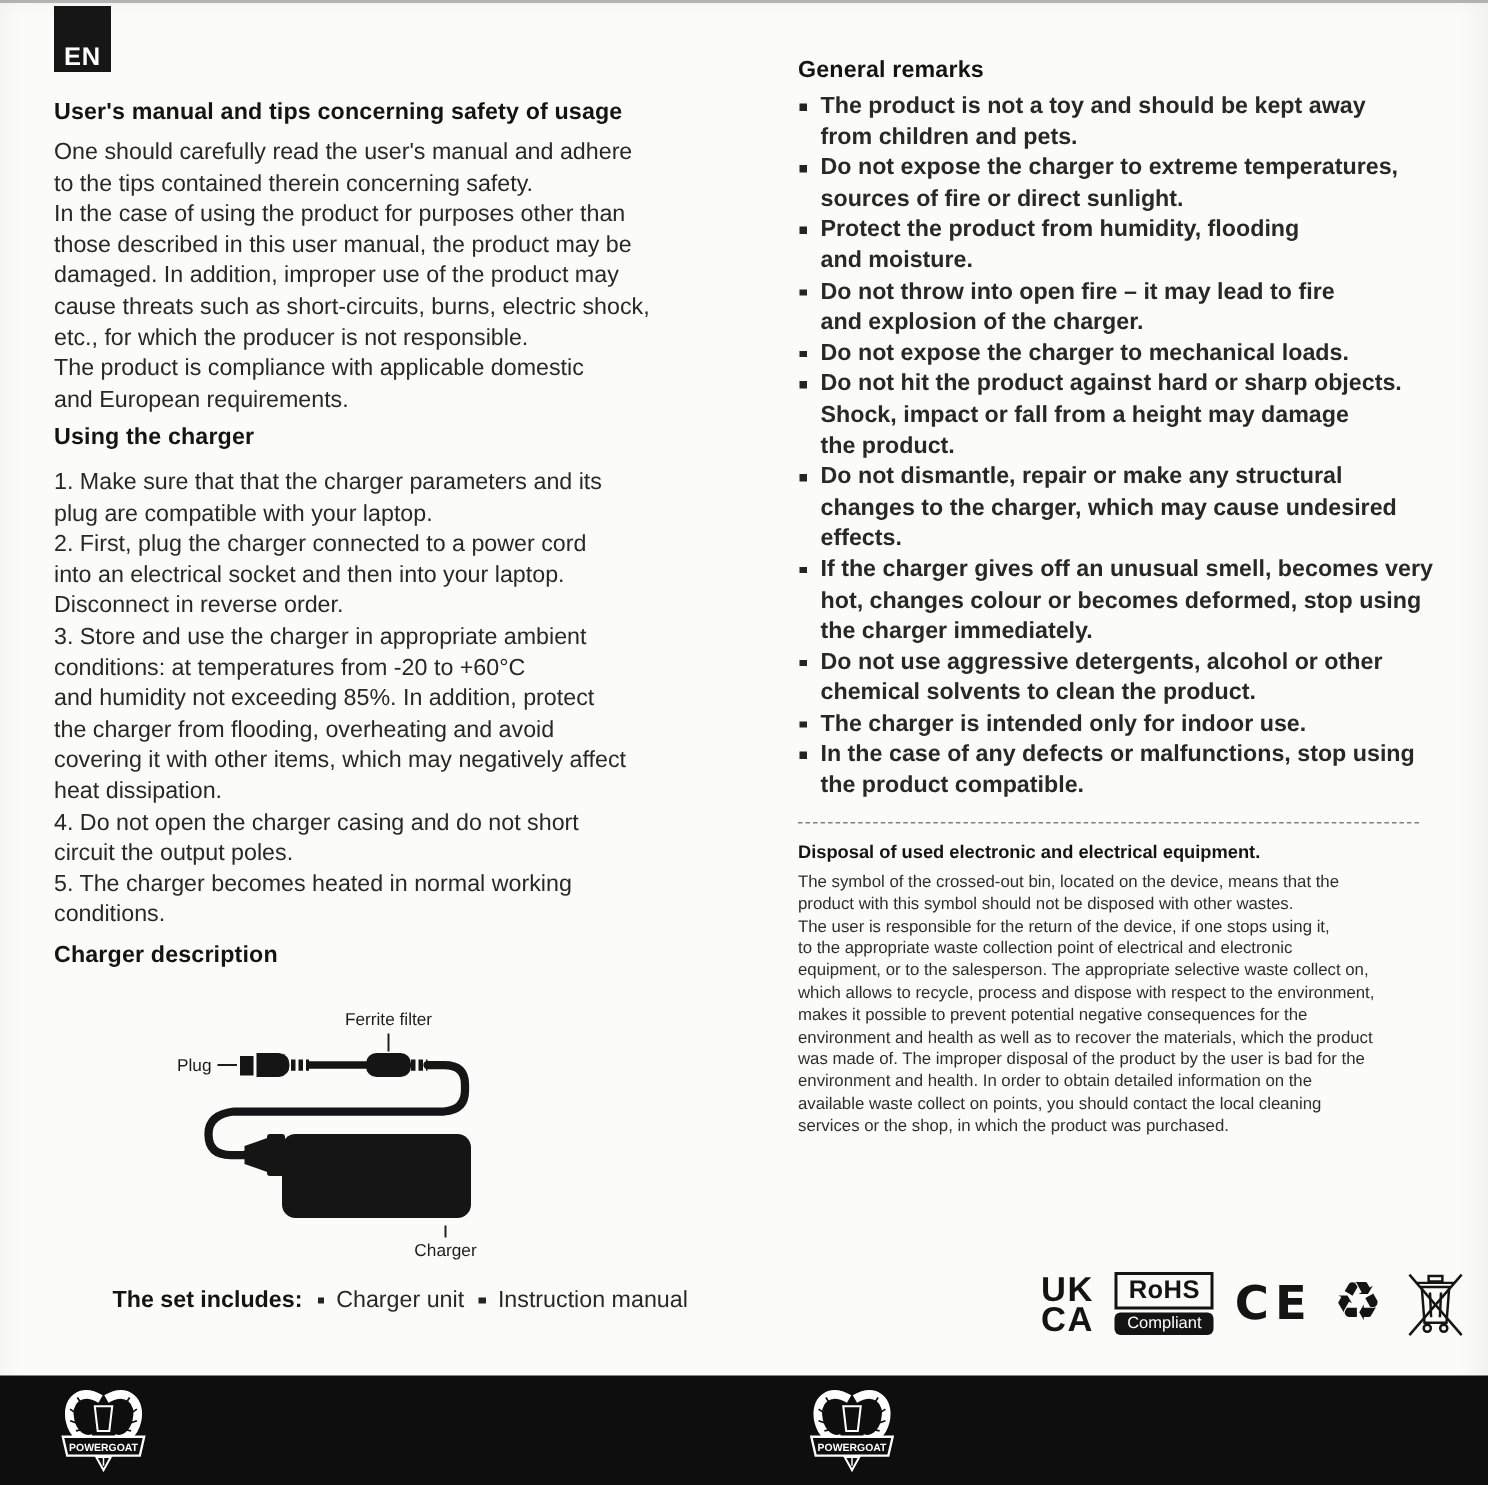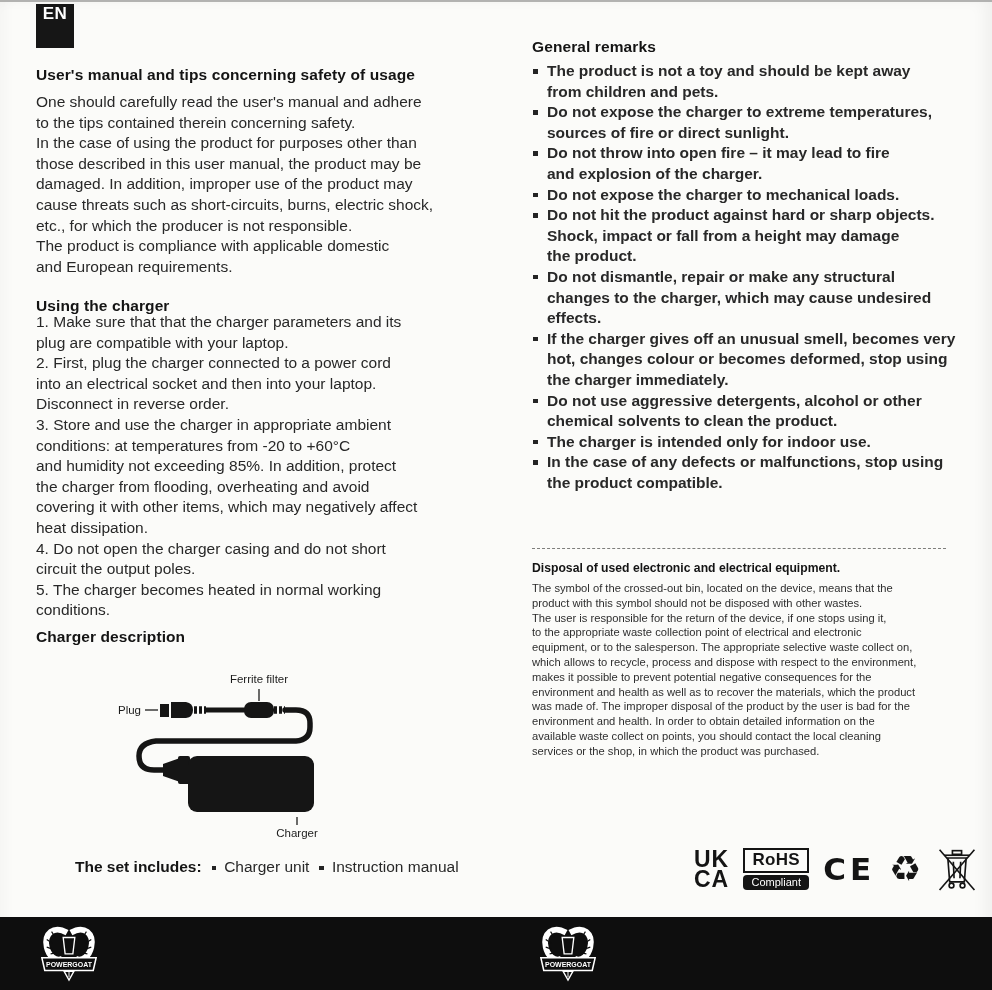--- a/index.html
+++ b/index.html
@@ -8,21 +8,21 @@
     background:#fbfbf9;overflow:hidden;
     font-family:"Liberation Sans",sans-serif;color:#262626;
     box-shadow:inset -8px 0 14px rgba(0,0,0,0.045), inset 8px 0 10px rgba(0,0,0,0.02);
   }
   .page::before{content:"";position:absolute;left:0;top:0;width:100%;height:2px;background:#8f8f8d;opacity:.65;}
   .abs{position:absolute;}
   .h2{font-size:15.5px;font-weight:700;color:#141414;letter-spacing:.1px;}
   .body-text{font-size:15.5px;line-height:20.6px;white-space:pre-line;color:#282828;}
   .en-badge{
     left:36px;top:4px;width:38px;height:44px;background:#161616;
-    display:flex;align-items:flex-start;justify-content:center;
+    display:flex;align-items:flex-end;justify-content:center;
     color:#fff;font-weight:700;font-size:17px;letter-spacing:.5px;
   }
   
   .remarks{left:532px;top:61px;width:424px;list-style:none;margin:0;padding:0;}
   .remarks li{position:relative;padding-left:15px;font-size:15.5px;line-height:20.6px;white-space:pre-line;color:#282828;font-weight:bold;}
   .sq{position:absolute;left:1px;top:8px;width:4.5px;height:4.5px;background:#242424;}
   .dashed{left:532px;top:548px;width:414px;border-top:1.6px dashed #7e7e7c;}
   .small-h{left:532px;top:561px;width:430px;font-size:12.2px;font-weight:700;color:#141414;}
   .small-body{left:532px;top:581px;width:436px;font-size:11.2px;line-height:14.8px;white-space:pre-line;color:#2e2e2e;}
   
@@ -56,21 +56,21 @@
   <div class="abs body-text" style="left:36px;top:92px;width:440px;">One should carefully read the user's manual and adhere
 to the tips contained therein concerning safety.
 In the case of using the product for purposes other than
 those described in this user manual, the product may be
 damaged. In addition, improper use of the product may
 cause threats such as short-circuits, burns, electric shock,
 etc., for which the producer is not responsible.
 The product is compliance with applicable domestic
 and European requirements.</div>
 
-  <div class="abs h2" style="left:36px;top:297px;width:440px;">Using the charger</div>
+  <div class="abs h2" style="left:36px;top:283px;width:440px;">Using the charger</div>
   <div class="abs body-text" style="left:36px;top:312px;width:442px;">1. Make sure that that the charger parameters and its
 plug are compatible with your laptop.
 2. First, plug the charger connected to a power cord
 into an electrical socket and then into your laptop.
 Disconnect in reverse order.
 3. Store and use the charger in appropriate ambient
 conditions: at temperatures from -20 to +60°C
 and humidity not exceeding 85%. In addition, protect
 the charger from flooding, overheating and avoid
 covering it with other items, which may negatively affect
@@ -116,21 +116,22 @@
     <b>The set includes:</b><span class="inline-sq"></span><span>Charger unit</span><span class="inline-sq"></span><span>Instruction manual</span>
   </div>
 
   <div class="abs h2" style="left:532px;top:38px;width:420px;">General remarks</div>
 
   <ul class="abs remarks">
     <li><span class="sq"></span><span>The product is not a toy and should be kept away
 from children and pets.</span></li>
     <li><span class="sq"></span><span>Do not expose the charger to extreme temperatures,
 sources of fire or direct sunlight.</span></li>
-    <li><span class="sq"></span></li>
+    <li><span class="sq"></span><span>Protect the product from humidity, flooding
+and moisture.</span></li>
     <li><span class="sq"></span><span>Do not throw into open fire – it may lead to fire
 and explosion of the charger.</span></li>
     <li><span class="sq"></span><span>Do not expose the charger to mechanical loads.</span></li>
     <li><span class="sq"></span><span>Do not hit the product against hard or sharp objects.
 Shock, impact or fall from a height may damage
 the product.</span></li>
     <li><span class="sq"></span><span>Do not dismantle, repair or make any structural
 changes to the charger, which may cause undesired
 effects.</span></li>
     <li><span class="sq"></span><span>If the charger gives off an unusual smell, becomes very

